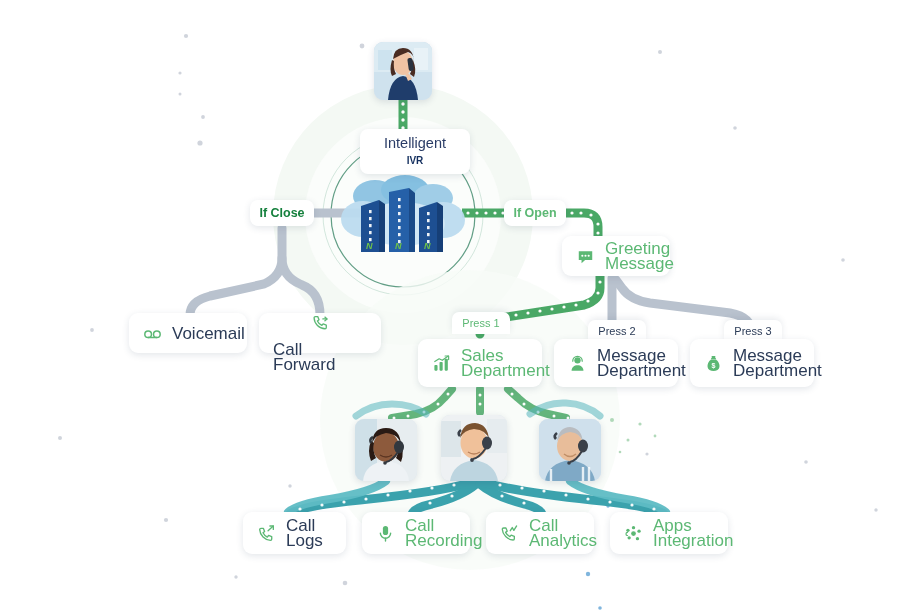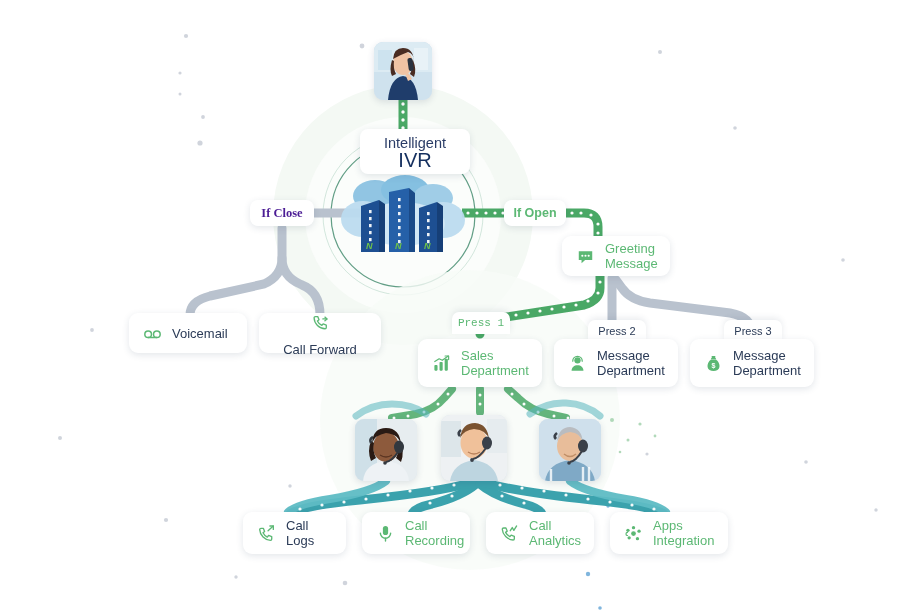--- a/index.html
+++ b/index.html
@@ -45,45 +45,44 @@
     flex-direction: column;
     justify-content: center;
     border-radius: 8px;
   }
   .ivr-line1 {
     font-size: 14.5px;
     color: #2a3c66;
     line-height: 17px;
   }
   .ivr-line2 {
-    font-size: 20px;
-    font-weight: normal;
+    font-size: 10px;
+    font-weight: bold;
     color: #15305f;
     line-height: 17px;
   }
 
   
   .pill {
     position: absolute;
     z-index: 6;
     background: #ffffff;
     border-radius: 8px;
     box-shadow: 0 2px 7px rgba(40,60,90,0.13);
     display: flex;
     align-items: center;
     justify-content: center;
     font-size: 12.5px;
     box-sizing: border-box;
   }
   .pill-close {
     left: 250px; top: 200px;
     width: 64px; height: 26px;
-    color: #4c1d95;
+    color: #15803d;
     font-weight: bold;
-    font-family: Liberation Serif, serif;
   }
   .pill-open {
     left: 504px; top: 200px;
     width: 62px; height: 26px;
     color: #5cb874;
     font-weight: bold;
   }
 
   
   .press-tab {
@@ -102,21 +101,21 @@
   }
   .press-green { color: #5cb874; }
   .press-gray { color: #2b3b57; }
 
   
   .card {
     padding: 0 14px;
     gap: 10px;
   }
   .card .lbl {
-    font-size: 13px;
+    font-size: 17px;
     line-height: 15px;
     white-space: pre-line;
   }
   .lbl-green { color: #5cb874; }
   .lbl-navy  { color: #2b3b57; }
 
   .ic {
     flex: 0 0 auto;
     width: 19px;
     height: 19px;
@@ -437,21 +436,21 @@
       <g fill="#ffffff">
         <circle cx="8" cy="11" r="1.35"></circle>
           <circle cx="12" cy="11" r="1.35"></circle>
           <circle cx="16" cy="11" r="1.35"></circle>
       </g>
     </svg>
     <span class="lbl lbl-green">Greeting
 Message</span>
   </div>
 
-  <div class="press-tab press-green" style="left:452px; top:312px;font-family:Liberation Mono, monospace;">Press 1</div>
+  <div class="press-tab press-green" style="left:452px; top:312px;">Press 1</div>
   <div class="press-tab press-gray" style="left:588px; top:320px;">Press 2</div>
   <div class="press-tab press-gray" style="left:724px; top:320px;">Press 3</div>
 
   <div class="node card n-sales">
     <svg class="ic" viewBox="0 0 24 24">
       <rect x="3" y="14" width="4" height="7" rx="1" fill="#5cb874"></rect>
       <rect x="9.5" y="10" width="4" height="11" rx="1" fill="#5cb874"></rect>
       <rect x="16" y="6" width="4" height="15" rx="1" fill="#5cb874"></rect>
       <path d="M3.5 9.5 L9 6 L13 8 L20.5 2.5" fill="none" stroke="#5cb874" stroke-width="1.5" stroke-linecap="round" stroke-linejoin="round"></path>
       <path d="M16.5 2.5h4.5v4.5" fill="none" stroke="#5cb874" stroke-width="1.5" stroke-linecap="round" stroke-linejoin="round"></path>

